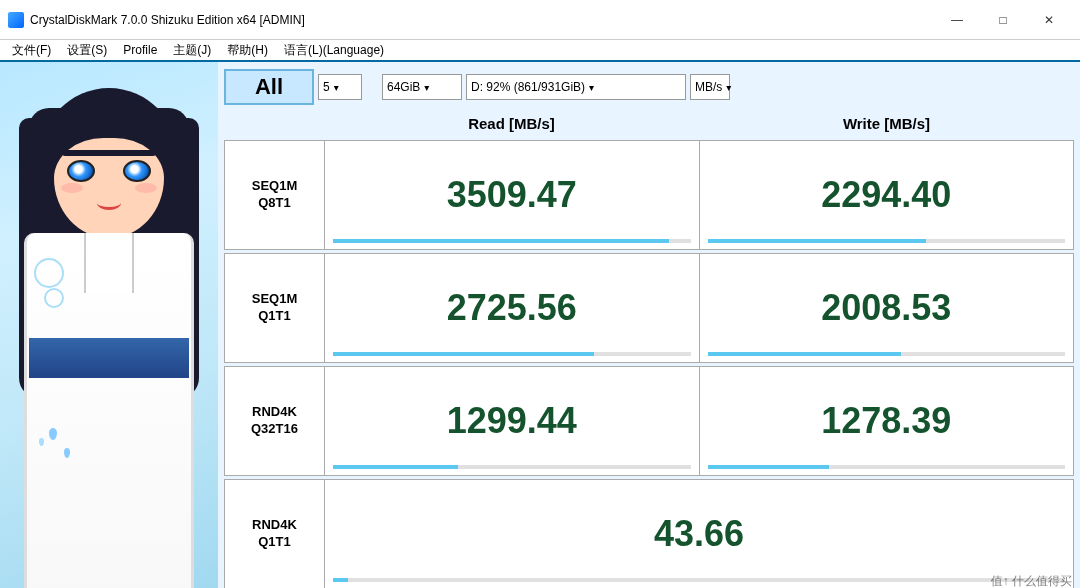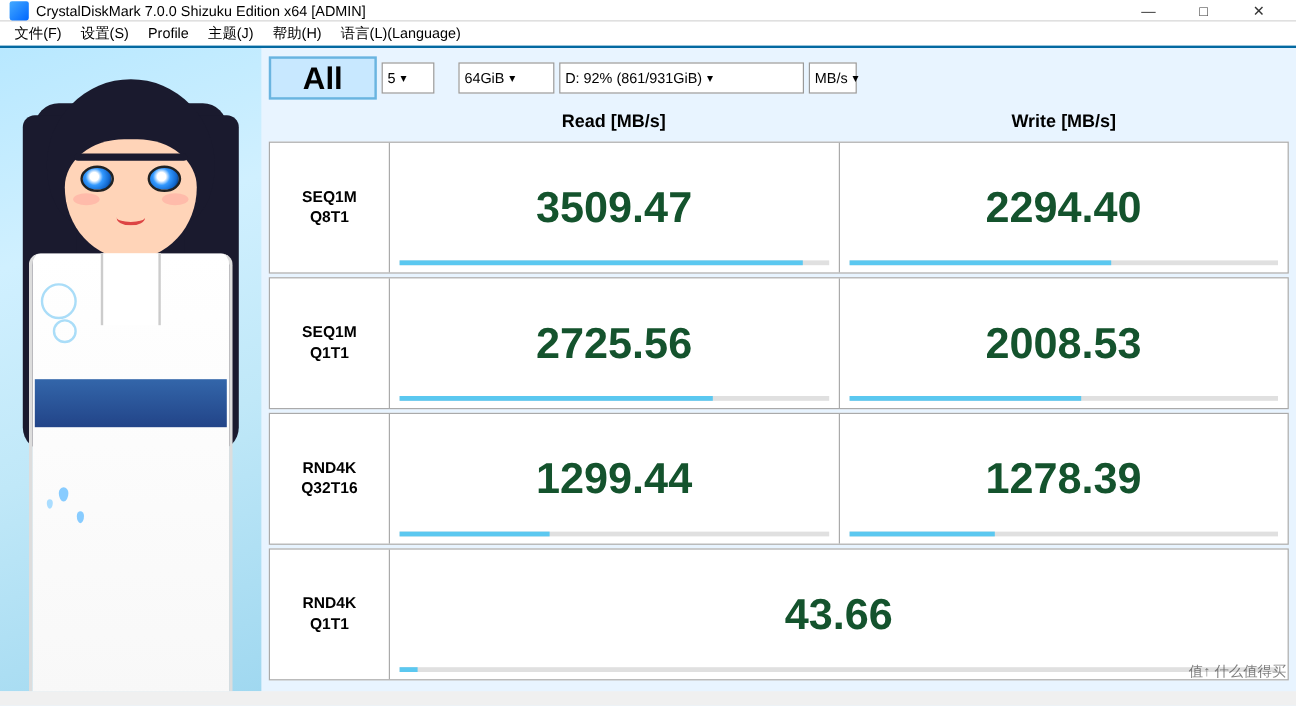--- a/index.html
+++ b/index.html
@@ -7,21 +7,21 @@
       width: 1080px;
       height: 588px;
       background: #f0f0f0;
       font-family: 'Segoe UI', Arial, sans-serif;
       overflow: hidden;
     }
 
     
     .title-bar {
       background: #fff;
-      height: 18px;
+      height: 40px;
       display: flex;
       align-items: center;
       justify-content: space-between;
       padding: 0 8px;
       border-bottom: 1px solid #ccc;
       font-size: 12px;
       color: #000;
     }
     .title-bar-left {
       display: flex;
@@ -100,21 +100,21 @@
       display: flex;
       align-items: center;
       gap: 4px;
       height: 38px;
     }
     .all-btn {
       background: #c8e8ff;
       border: 2px solid #6ab4e0;
       width: 90px;
       height: 36px;
-      font-size: 26px;
+      font-size: 22px;
       font-weight: bold;
       color: #000;
       display: flex;
       align-items: center;
       justify-content: center;
       cursor: pointer;
     }
     .dropdown {
       background: #fff;
       border: 1px solid #999;
@@ -126,21 +126,21 @@
       cursor: pointer;
       position: relative;
     }
     .dropdown::after {
       content: '▾';
       margin-left: 4px;
       font-size: 10px;
     }
     .dropdown-5 { width: 44px; }
     .dropdown-64 { width: 80px; margin-left: 16px; }
-    .dropdown-drive { width: 204px; }
+    .dropdown-drive { width: 220px; }
     .dropdown-unit { width: 40px; }
 
     
     .col-headers {
       display: flex;
       align-items: center;
       height: 26px;
     }
     .col-label-empty { width: 100px; }
     .col-label {

